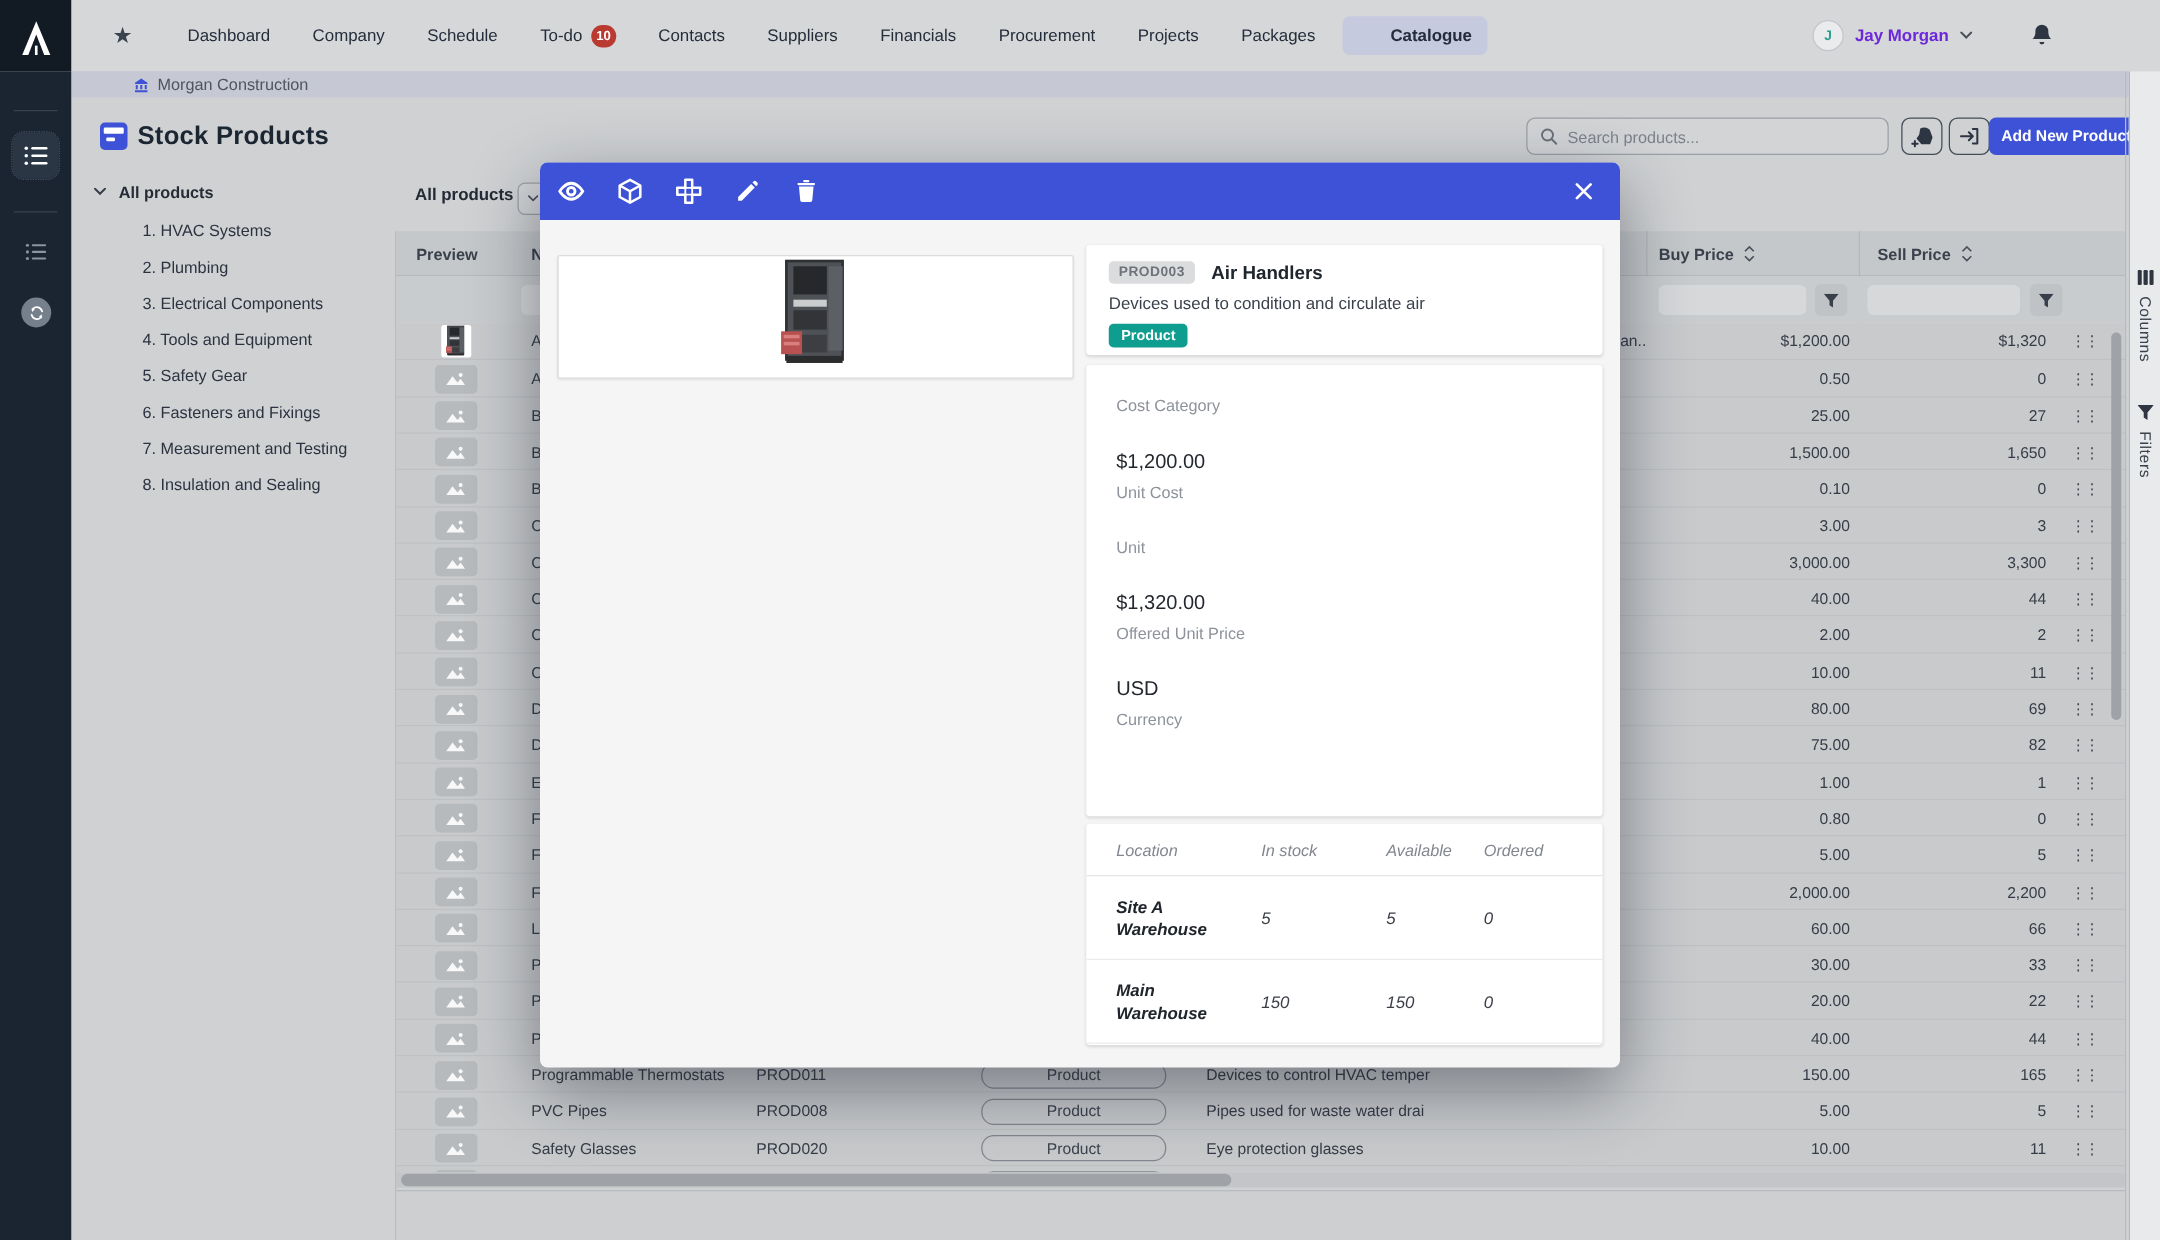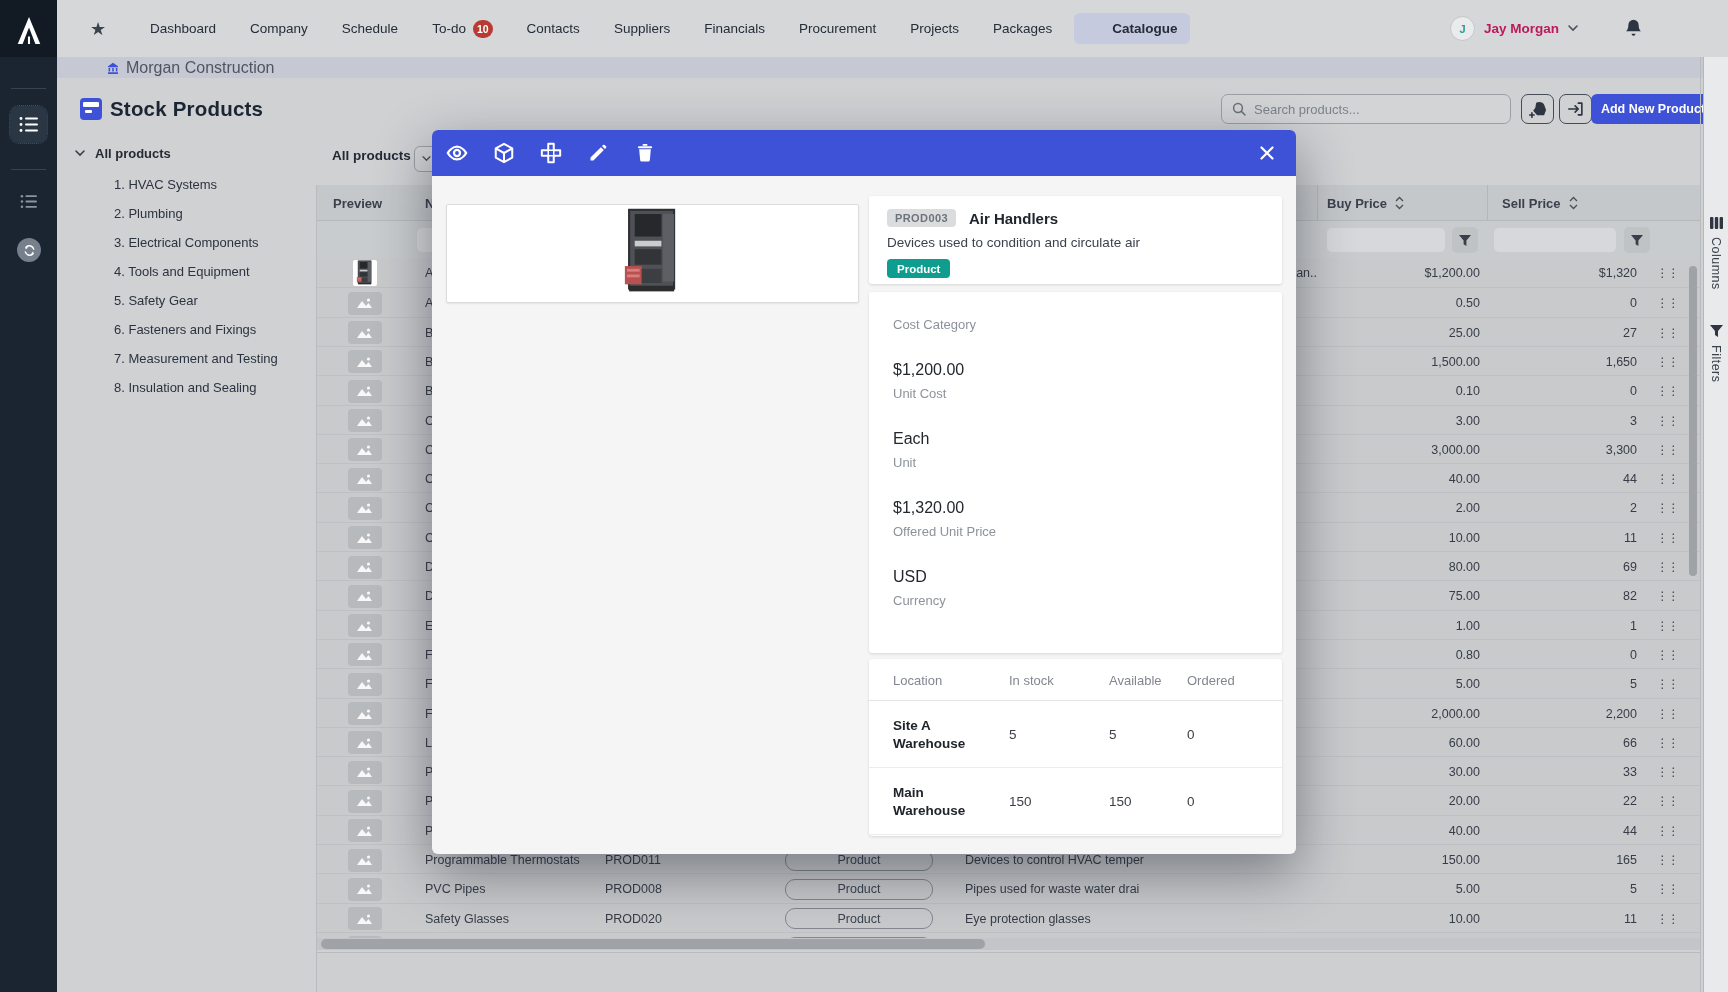--- a/index.html
+++ b/index.html
@@ -10,26 +10,26 @@
   
   .topbar { position:absolute; left:0; top:0; width:1728px; height:57px; background:#d6d7d9; }
   .logo-block { position:absolute; left:0; top:0; width:57px; height:57px; background:#121a24; display:flex; align-items:center; justify-content:center; cursor:pointer; }
   .fav-star { position:absolute; left:90px; top:0; height:57px; display:flex; align-items:center; font-size:18px; color:#39424e; cursor:pointer; }
   #main-nav { position:absolute; left:138px; top:0; height:57px; display:flex; align-items:center; gap:10px; }
   .nav-item { display:flex; align-items:center; gap:7px; padding:8px 12px; border-radius:6px; font-size:13.5px; color:#242d3a; cursor:pointer; white-space:nowrap;justify-content:flex-end; }
   .nav-item.active { background:#c6cade; font-weight:700;padding-left:38px; }
   .nav-badge { background:#b93a31; color:#fff; font-size:10.5px; font-weight:700; border-radius:9px; min-width:18px; height:18px; display:flex; align-items:center; justify-content:center; padding:0 4px; }
   .user-cluster { position:absolute; right:150px; top:0; height:57px; display:flex; align-items:center; gap:9px; cursor:pointer; }
   .avatar { width:25px; height:25px; border-radius:50%; background:#e9ebed; border:1px solid #c2c6ca; color:#2a9d8f; font-size:11px; font-weight:700; display:flex; align-items:center; justify-content:center; }
-  .user-name { font-size:13.5px; color:#be185d; font-weight:600; }
+  .user-name { font-size:13.5px; color:#6d28d9; font-weight:600; }
   .bell { position:absolute; right:85px; top:0; height:57px; display:flex; align-items:center; cursor:pointer; }
 
   
   .breadcrumb { position:absolute; left:57px; top:57px; width:1671px; height:21px; background:#c6c9d4; display:flex; align-items:center; gap:7px; padding-left:50px; }
-  .breadcrumb-text { font-size:16px; color:#4e5560;text-align:right; }
+  .breadcrumb-text { font-size:13px; color:#4e5560;text-align:right; }
 
   
   .rail { position:absolute; left:0; top:57px; width:57px; height:935px; background:#1b2531; }
   .rail-divider { position:absolute; left:11px; width:35px; height:1px; background:#36424f; }
   .rail-btn { position:absolute; left:10px; width:37px; height:37px; border-radius:9px; display:flex; align-items:center; justify-content:center; cursor:pointer; }
   .rail-btn.active { background:#2a3644; outline:1px dotted #45546a; }
   .rail-sync { position:absolute; left:17px; width:24px; height:24px; border-radius:50%; background:#76808d; display:flex; align-items:center; justify-content:center; cursor:pointer; }
 
   
   .title-icon { position:absolute; left:80px; top:98px; width:22px; height:22px; background:#3d52d6; border-radius:4px; }
@@ -99,21 +99,21 @@
   .card1 { top:66px; height:88px; padding:13px 18px; }
   .card1-row { display:flex; align-items:center; gap:13px; }
   .chip { background:#dbdcde; color:#6e737b; font-size:11px; font-weight:600; letter-spacing:.4px; padding:3px 8px; border-radius:4px; }
   .pname { font-size:15px; font-weight:700; color:#20262e; }
   .pdesc { margin-top:8px; font-size:13.5px; color:#3c424c; }
   .pbadge { display:inline-block; margin-top:9px; background:#0f9d8f; color:#fff; font-size:11.5px; font-weight:700; padding:3.5px 10px; border-radius:4px; }
   .card2 { top:162px; height:361px; padding:20px 24px 0 24px; overflow:hidden; }
   .entry { margin-bottom:24px; }
   .entry .val { font-size:16px; color:#23282f; line-height:22px; }
   .entry .lbl { font-size:13px; color:#8d929b; line-height:20px; margin-top:3px; }
-  .card3 { top:529px; height:177px; overflow:hidden; }
+  .card3 { top:529px; height:177px; overflow:hidden;font-style:italic; }
   .stock-head { position:relative; height:42px; border-bottom:1px solid #e4e5e7; }
   .stock-col { position:absolute; top:0; height:42px; display:flex; align-items:center; font-size:13px; color:#82878f; }
   .stock-row { position:relative; height:67px; border-bottom:1px solid #ececee; }
   .stock-loc { position:absolute; left:24px; top:0; width:95px; height:67px; display:flex; align-items:center; font-size:13.5px; font-weight:700; color:#20252c; line-height:18px; }
   .stock-val { position:absolute; top:0; height:67px; display:flex; align-items:center; font-size:13.5px; color:#3a3f47; }
   .sc0{left:24px;} .sc1{left:140px;} .sc2{left:224px;margin-left:16px;} .sc3{left:318px;}
 </style>
 </head>
 <body>
 
@@ -840,21 +840,20 @@
 
     <div class="card card2" id="detail-entries">
         <div class="entry">
           <div class="lbl">Cost Category</div>
         </div>
         <div class="entry">
           <div class="val">$1,200.00</div>
           <div class="lbl">Unit Cost</div>
         </div>
         <div class="entry">
-          <div class="val">Each</div>
           <div class="lbl">Unit</div>
         </div>
         <div class="entry">
           <div class="val">$1,320.00</div>
           <div class="lbl">Offered Unit Price</div>
         </div>
         <div class="entry">
           <div class="val">USD</div>
           <div class="lbl">Currency</div>
         </div>

